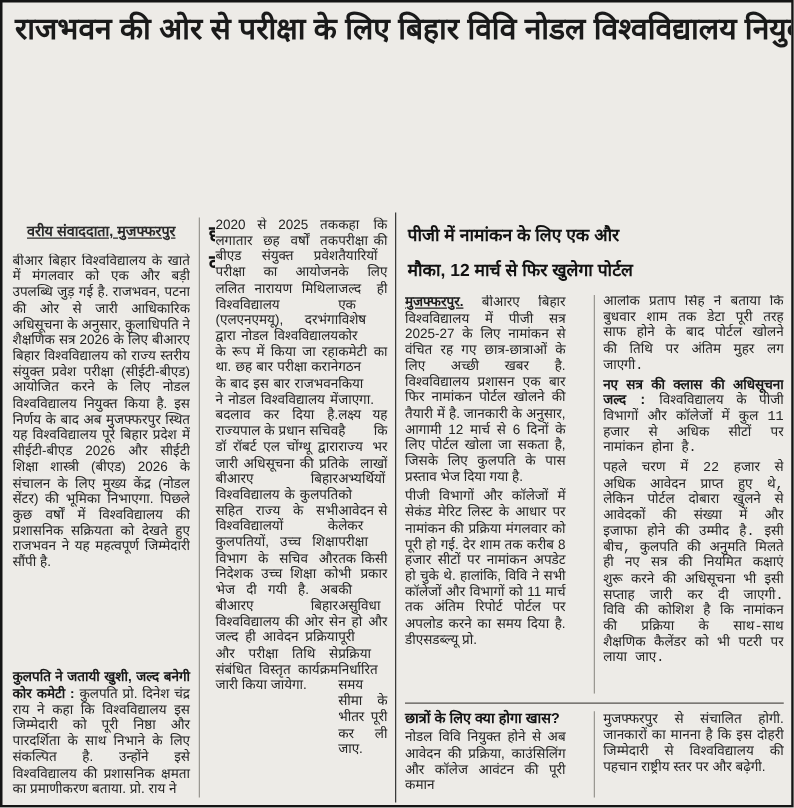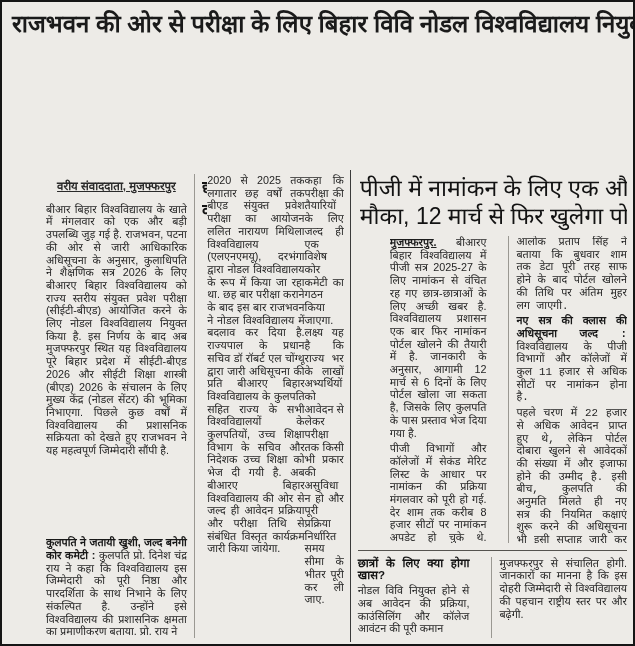--- a/index.html
+++ b/index.html
@@ -17,21 +17,20 @@
     font-size:44px;line-height:59px;font-weight:800;color:#111;
     letter-spacing:-0.5px;white-space:nowrap;overflow:hidden;
   }
   .body-area{
     position:absolute;left:0;right:0;top:168px;bottom:2px;display:flex;
   }
   .coltext{font-size:10.8px;line-height:12.7px;text-align:justify;color:#242424;}
   .left-art{
     width:316px;box-sizing:border-box;display:flex;
     padding:4px 6px 4px 8px;
-    margin-left:36px;
   }
   .lcol1{
     width:50%;box-sizing:border-box;padding-right:7px;
     border-right:1px solid #9a9892;display:flex;flex-direction:column;overflow:hidden;
   }
   .lcol2{
     width:50%;box-sizing:border-box;padding-left:7px;
     display:flex;flex-direction:row;overflow:hidden;
   }
   .byline{
@@ -45,27 +44,27 @@
     font-size:17px;line-height:23px;font-weight:800;color:#131313;
     margin:2px 0 6px 0;white-space:nowrap;overflow:hidden;
   }
   .rule{border:none;border-top:1.5px solid #55534f;margin:7px 0 6px 0;}
   .right-art{
     width:319px;box-sizing:border-box;border-left:1.5px solid #3a3a3a;
     padding:2px 6px 4px 7px;display:flex;flex-direction:column;overflow:hidden;
   }
   .right-headline{margin:2px 0 6px 2px;}
   .right-headline .rhl{
-    font-size:23px;line-height:28px;font-weight:400;color:#121212;
+    font-size:14px;line-height:28px;font-weight:700;color:#121212;
     white-space:nowrap;overflow:hidden;
   }
   .right-cols{flex:1 1 auto;display:flex;overflow:hidden;}
   .rcol1{
     width:50%;box-sizing:border-box;padding-right:22px;
-    border-right:1px solid #9a9892;overflow:hidden;margin-left:32px;
+    border-right:1px solid #9a9892;overflow:hidden;
   }
   .rcol2{width:50%;box-sizing:border-box;padding-left:7px;overflow:hidden;font-family:Liberation Mono, monospace;}
   .right-bottom{flex:0 0 auto;}
   .right-bottom-row{display:flex;}
   .rbl{width:50%;box-sizing:border-box;padding-right:22px;border-right:1px solid #9a9892;}
   .rbr{width:50%;box-sizing:border-box;padding-left:7px;}
   .bottom-heading{font-weight:800;font-size:11.5px;color:#131313;margin-bottom:2px;}
   p{margin:0 0 3px 0;}
 </style>
 </head>

